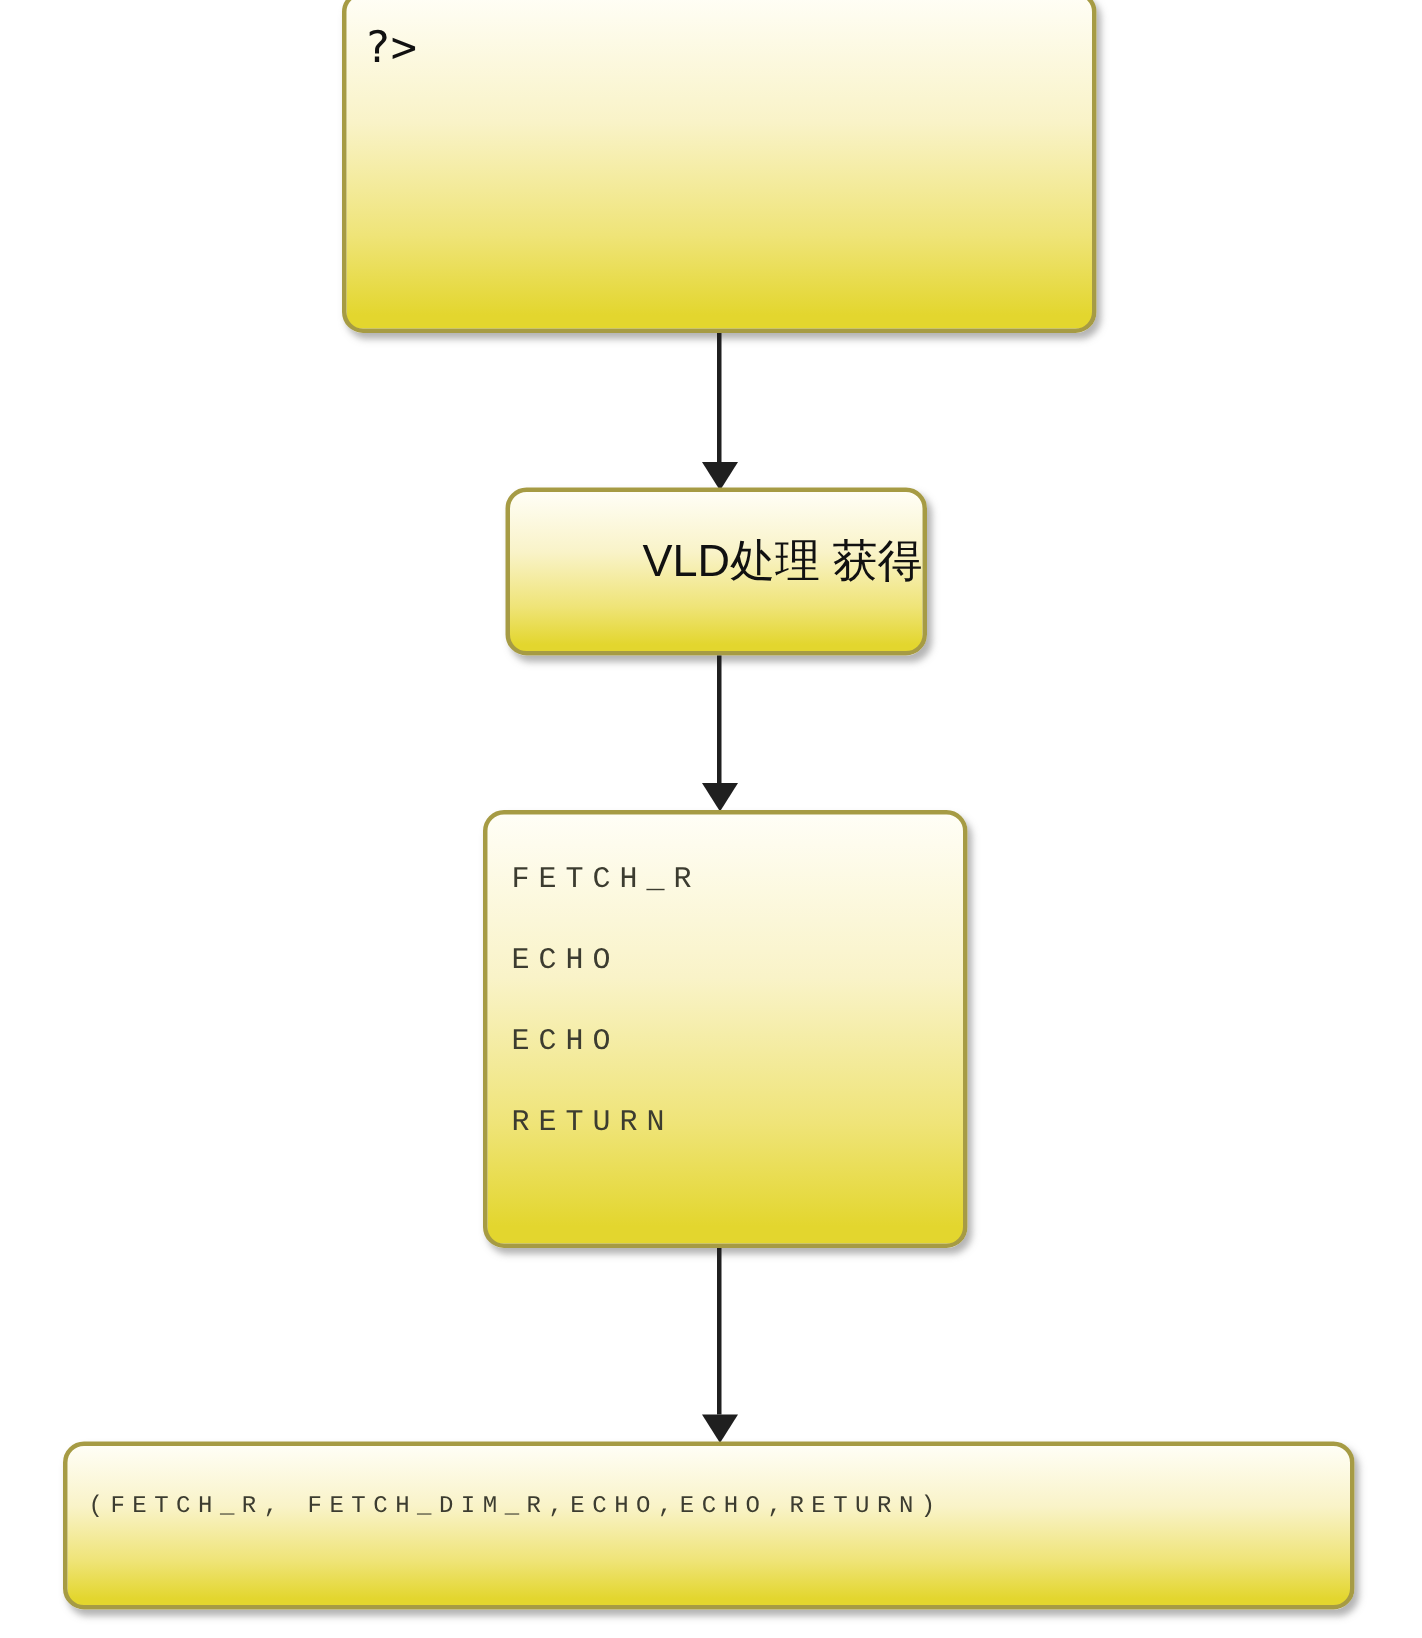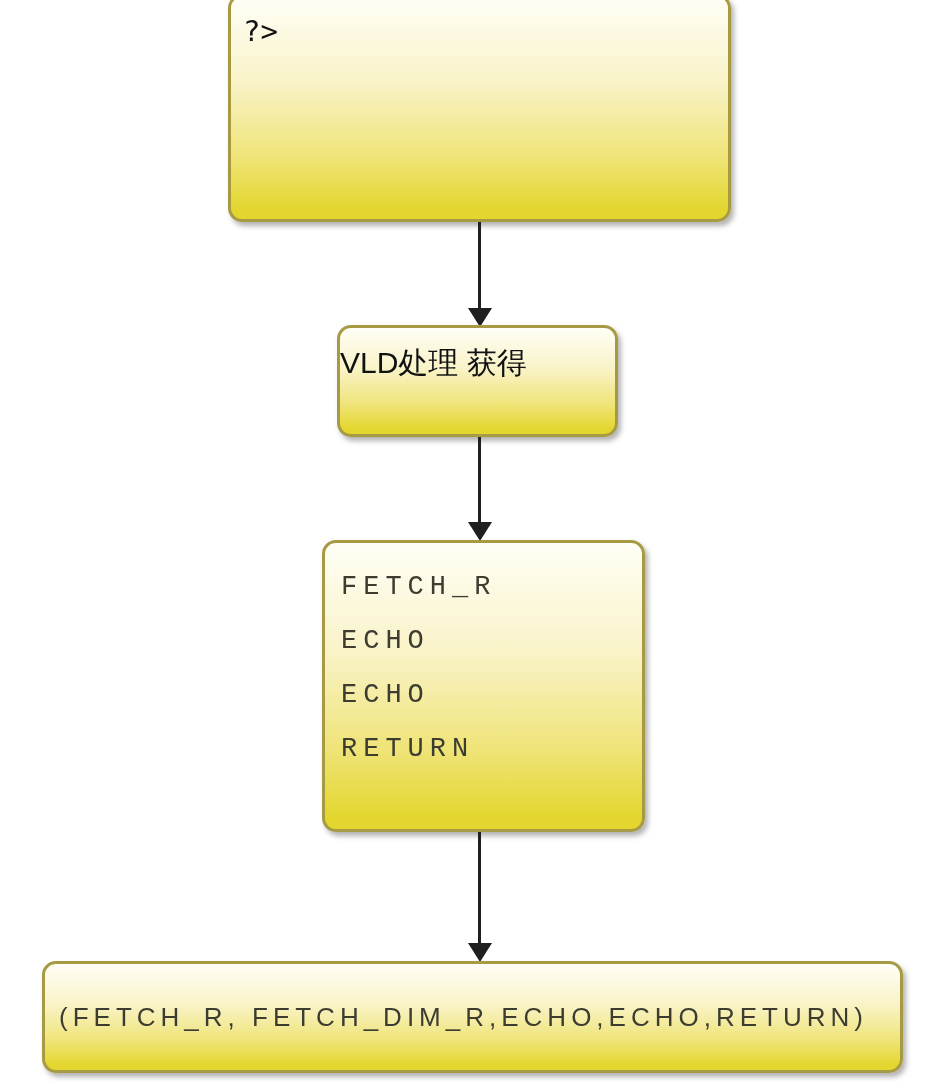--- a/index.html
+++ b/index.html
@@ -31,37 +31,37 @@
 
   .code {
     padding:4px 0 0 12px;
     font-family:"DejaVu Sans Mono", monospace;
     font-size:29px; line-height:61px;
     color: var(--code-text, #111111);
   }
   .code .ln { white-space:pre; }
 
   .vld-text {
-    padding-top:12px; text-align:left;
+    padding-top:24px; text-align:right;
     font-family:"Liberation Sans", sans-serif;
     font-size:30px; line-height:46px;
     color: var(--code-text, #111111);
   }
 
   .oplist {
     padding:17px 0 0 16px;
     font-family:"Liberation Mono", monospace;
-    font-size:27px; line-height:54px; letter-spacing:6px;
+    font-size:20px; line-height:54px; letter-spacing:6px;
     color: var(--opcode-text, #3C3C30);
   }
 
   .optuple {
-    padding:38px 0 0 14px;
-    font-family:Liberation Sans, sans-serif;
-    font-size:26px; line-height:30px; letter-spacing:5px;
+    padding:25px 0 0 14px;
+    font-family:Liberation Mono, monospace;
+    font-size:16px; line-height:30px; letter-spacing:5px;
     white-space:nowrap;
     color: var(--opcode-text, #3C3C30);
   }
 
   .arrow-line {
     position:absolute; left:478px; width:3px;
     background: var(--arrow, #1F1F1F);
   }
   .arrow-head {
     position:absolute; left:468px; width:0; height:0;

